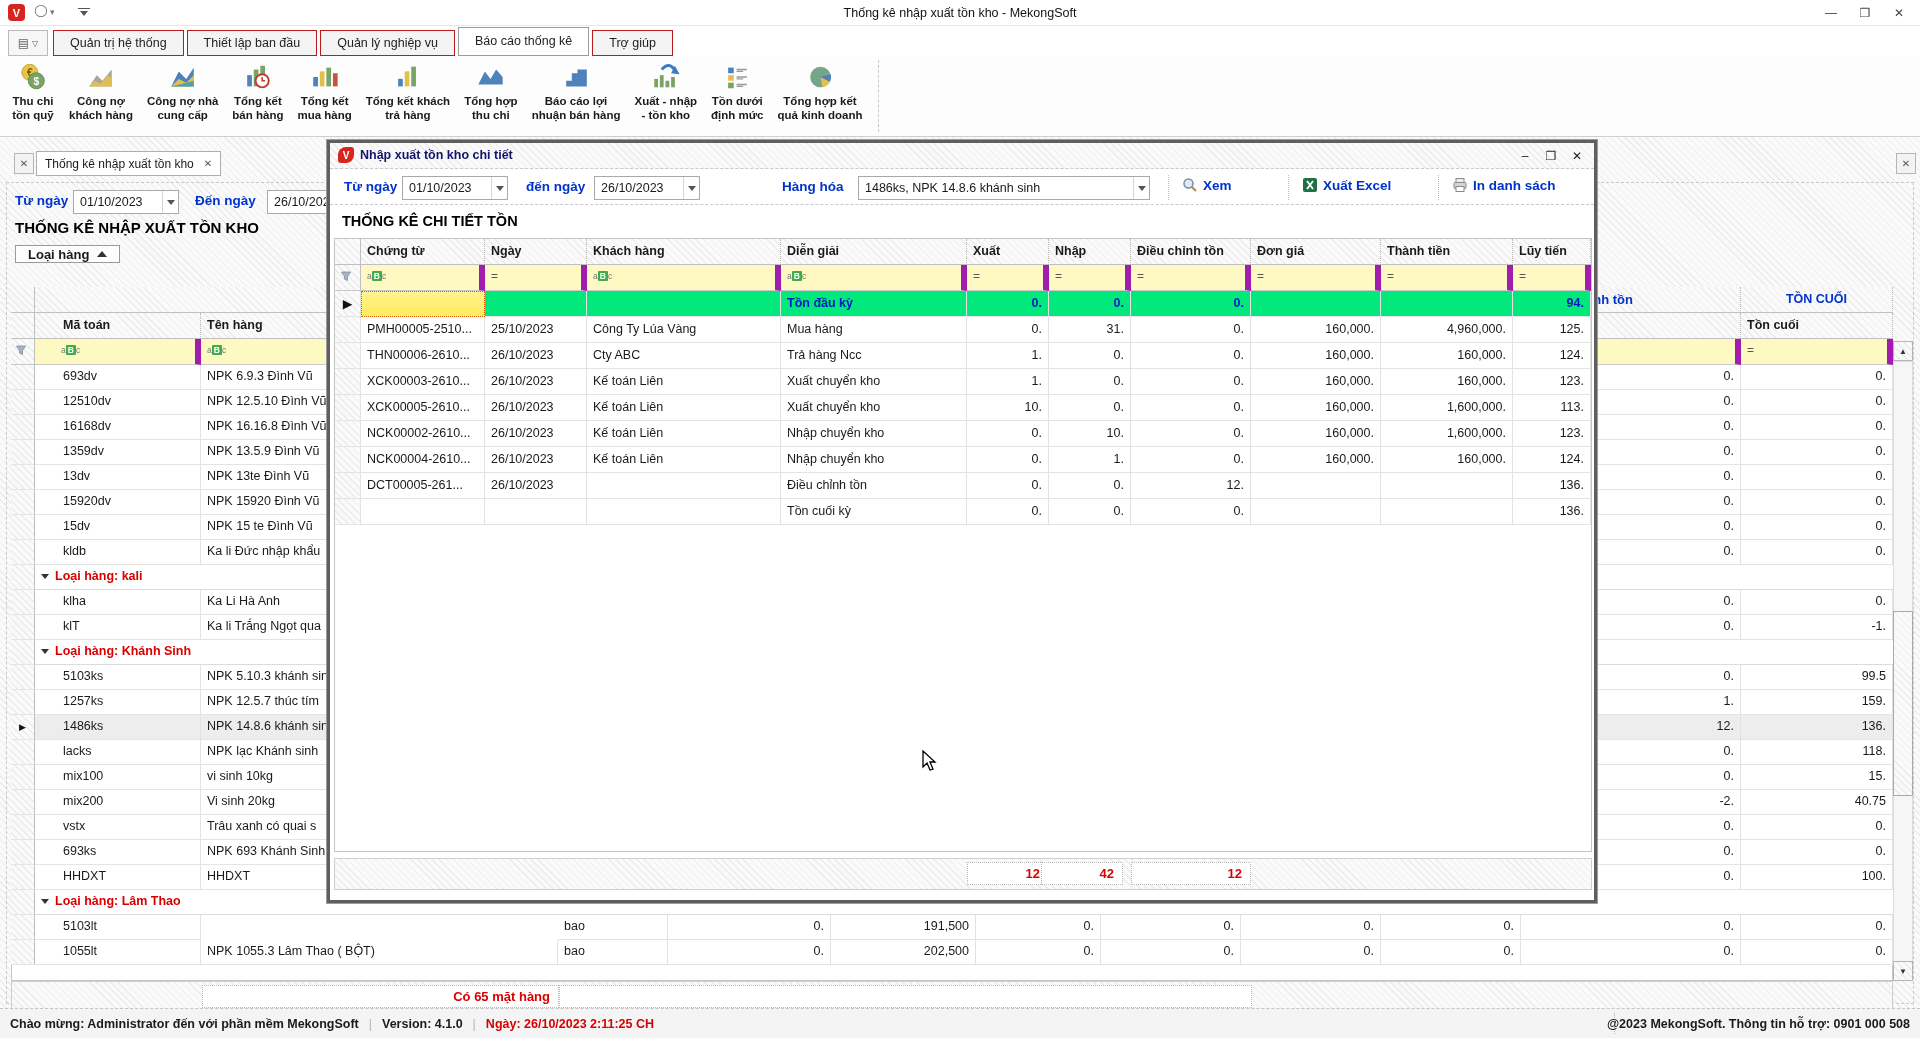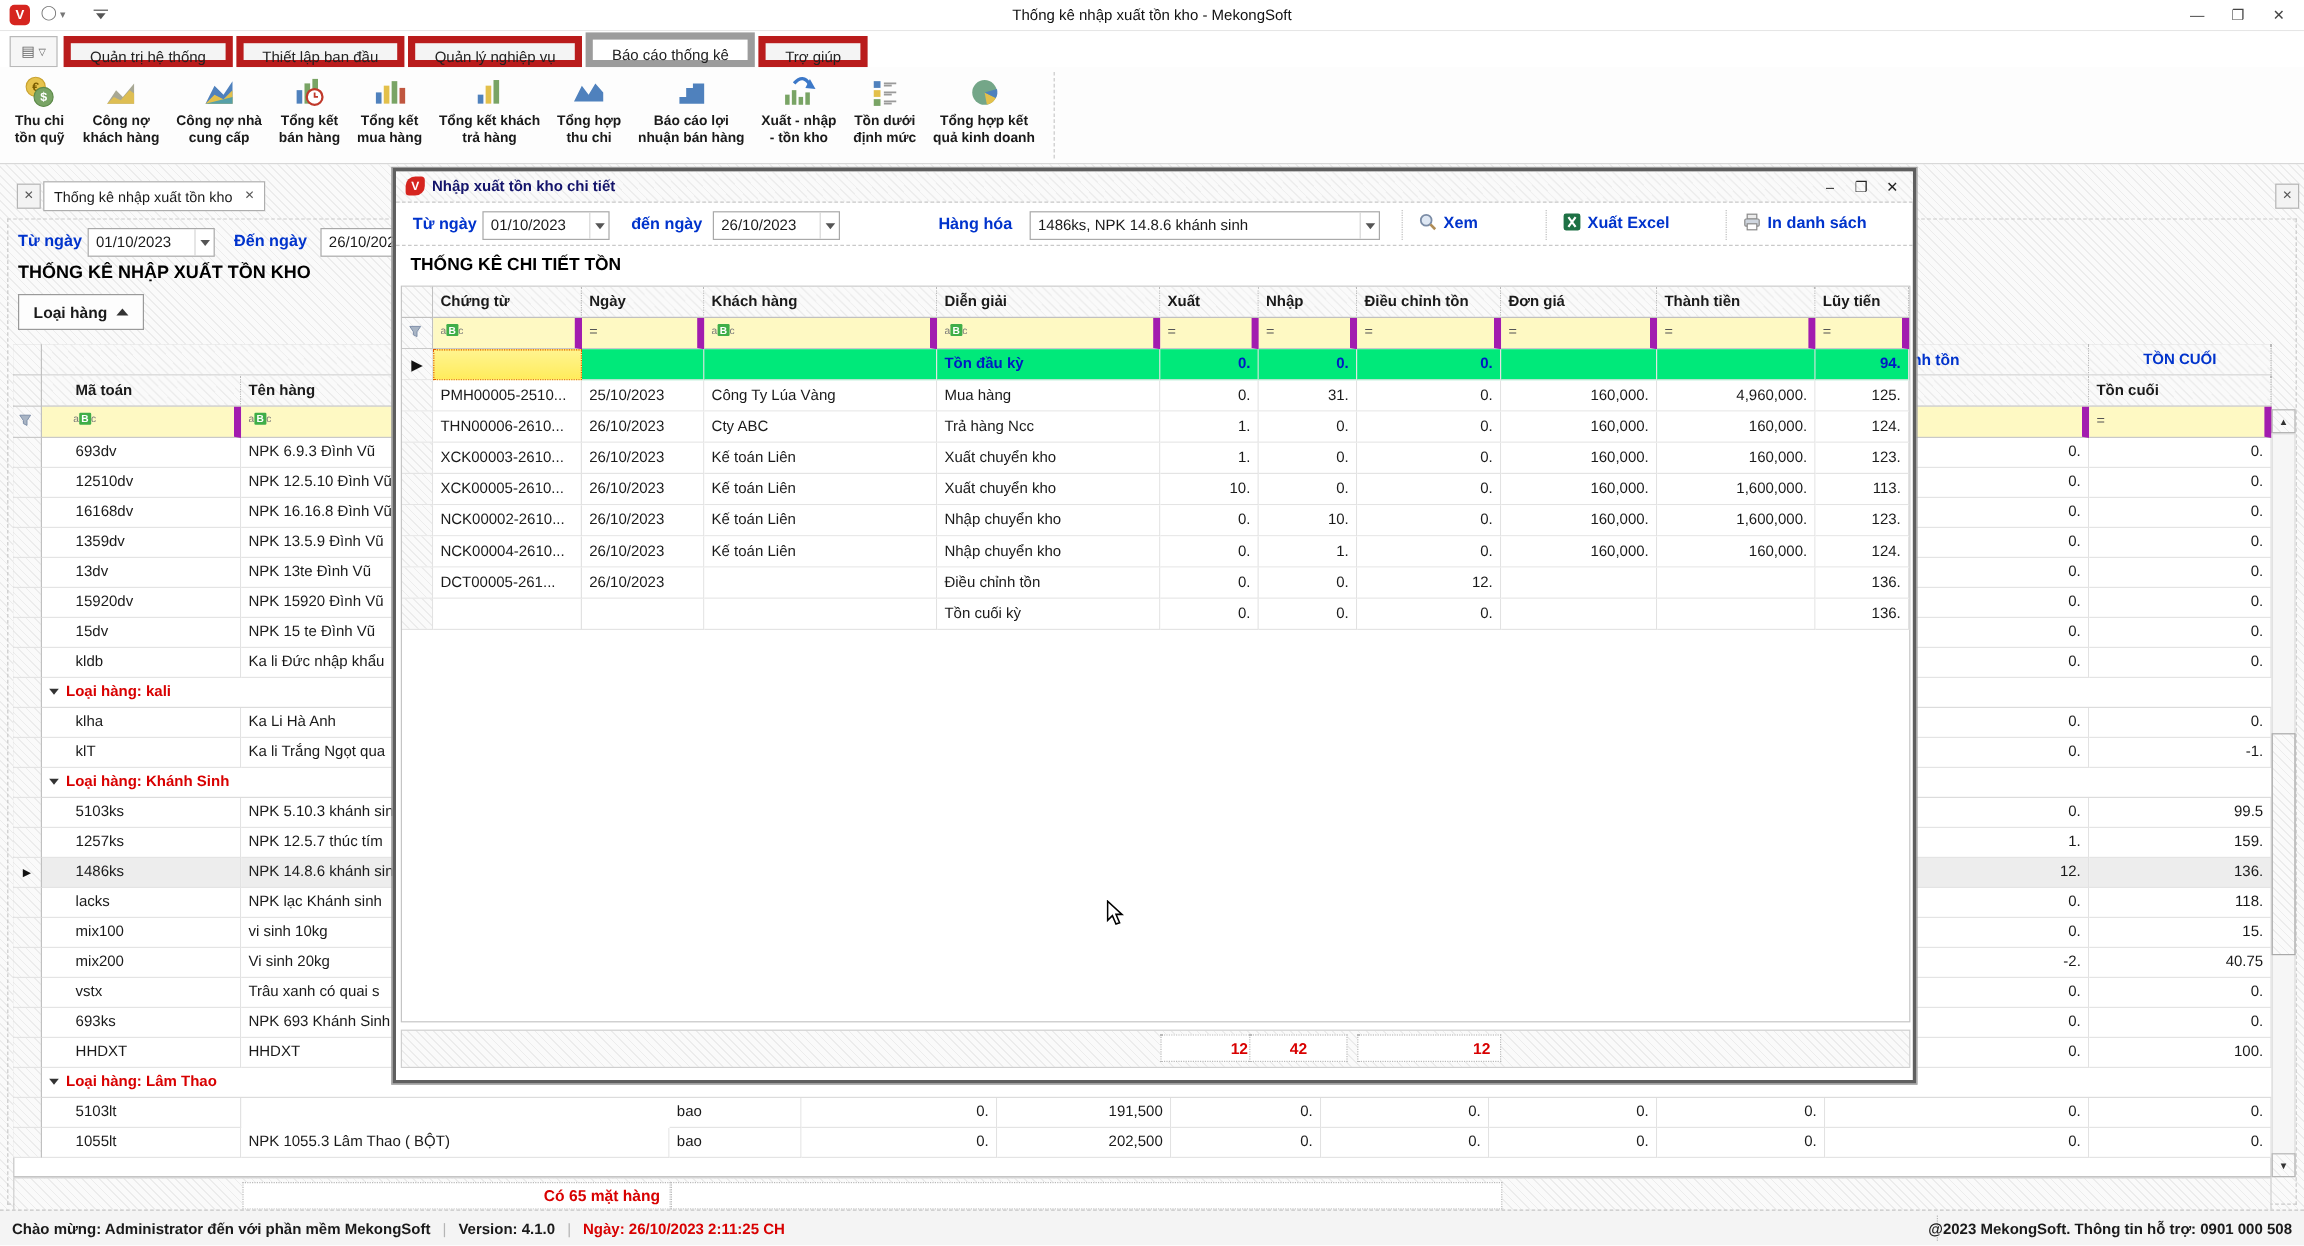--- a/index.html
+++ b/index.html
@@ -20,21 +20,21 @@
   #qa-circle{left:34px;} #qa-caret{left:50px;font-size:9px;top:7px;}
   #qa-pin{left:78px;width:12px;top:8px;border-top:1.5px solid #555;}
   #qa-pin:after{content:"";position:absolute;left:2px;top:2px;border:4px solid transparent;border-top:5px solid #555;}
   #win-title{position:absolute;left:0;right:0;top:0;height:26px;text-align:center;line-height:26px;font-size:12.5px;color:#111;}
   .winbtns{position:absolute;right:4px;top:0;height:26px;display:flex;}
   .winbtn{width:34px;height:26px;display:flex;align-items:center;justify-content:center;color:#444;font-size:12px;}
   
   #ribbon-tabs{position:absolute;top:26px;left:0;right:0;height:30px;display:flex;align-items:flex-end;padding-left:8px;background:#fff;}
   .appbtn{height:26px;width:40px;border:1px solid #b9b9b9;background:#f6f6f6;display:flex;align-items:center;justify-content:center;gap:3px;margin-right:5px;color:#666;}
   .appbtn .glyph{font-size:12px;} .appbtn .car{font-size:8px;}
-  .rtab{height:26px;line-height:24px;padding:0 16px;border:6px solid #b91c1c;background:#f4f4f4;margin-right:3px;font-size:12.5px;color:#222;}
+  .rtab{height:26px;line-height:24px;padding:0 16px;border:1px solid #b91c1c;background:#f4f4f4;margin-right:3px;font-size:12.5px;color:#222;}
   .rtab.active{background:#fff;border-color:#9c9c9c;height:29px;line-height:27px;}
   
   #toolbar{position:absolute;top:56px;left:0;right:0;height:81px;background:#fdfdfd;border-bottom:1px solid #cfcfcf;
            display:flex;align-items:flex-start;padding:4px 4px 0 4px;}
   .tool{display:flex;flex-direction:column;align-items:center;padding:2px 7px;min-width:58px;}
   .tool svg{width:31px;height:30px;}
   .tool .lbl{font-size:11.5px;font-weight:bold;text-align:center;line-height:1.2;margin-top:3px;color:#1a1a1a;white-space:pre-line;}
   .tool-sep{border-left:1px dashed #c9c9c9;height:72px;margin-left:8px;}
   
   #workspace{position:absolute;top:137px;left:0;right:0;bottom:30px;background:var(--hatch);}
@@ -45,21 +45,21 @@
            display:flex;align-items:center;padding:0 8px;gap:10px;font-size:12px;}
   #doc-tab .x{color:#555;font-size:10px;font-weight:bold;}
   
   #main-panel{position:absolute;left:6px;top:45px;width:1908px;height:822px;border:1px dashed #c9c9c9;background:transparent;}
   .flabel{color:var(--blue);font-weight:bold;font-size:13.5px;}
   .combo{background:#fff;border:1px solid #a9a9a9;height:24px;display:flex;align-items:center;position:absolute;}
   .combo .val{padding:0 6px;flex:1;white-space:nowrap;overflow:hidden;font-size:12.5px;}
   .combo .arr{width:16px;height:100%;display:flex;align-items:center;justify-content:center;border-left:1px solid #d6d6d6;}
   .arr:after{content:"";border:4px solid transparent;border-top:5px solid #555;margin-top:4px;}
   #mp-sect{position:absolute;left:8px;top:36px;font-size:15px;font-weight:bold;color:#000;}
-  #group-chip{position:absolute;left:8px;top:62px;height:30px;border:1px solid #9a9a9a;background:#fdfdfd;
+  #group-chip{position:absolute;left:8px;top:62px;height:18px;border:1px solid #9a9a9a;background:#fdfdfd;
               display:flex;align-items:center;padding:0 12px;font-weight:bold;font-size:13px;gap:8px;}
   .upcar{width:0;height:0;border:5px solid transparent;border-bottom:6px solid #333;margin-top:-5px;}
   
   #main-grid{position:absolute;left:4px;top:104px;width:1902px;height:712px;}
   .gridbg{position:absolute;left:0;top:0;width:1882px;height:694px;background:#fff;border:1px solid #c5c5c5;}
   .hrow{position:absolute;left:0;width:1882px;height:26px;}
   .hcell{position:absolute;top:0;bottom:0;background:var(--hatch);border-right:1px dotted #b9b9b9;border-bottom:1px solid #c0c0c0;
          padding:5px 6px;font-weight:bold;font-size:12.5px;white-space:nowrap;overflow:hidden;}
   .fcell{position:absolute;top:0;bottom:0;background:#fef9c3;border-right:6px solid #a21caf;border-bottom:1px solid #c9c9c9;
          padding:4px 6px;font-size:11px;color:#888;}
@@ -849,21 +849,21 @@
           <div class="xcell num" style="left:796px;width:120px;">0.</div>
           <div class="xcell num" style="left:916px;width:130px;"></div>
           <div class="xcell num" style="left:1046px;width:132px;"></div>
           <div class="xcell num" style="left:1178px;width:78px;">136.</div>
         </div>
       </div>
   </div>
 
   <div id="modal-footer">
     <div class="foot-cell" style="left:632px;width:82px;">12</div>
-    <div class="foot-cell" style="left:706px;width:82px;text-align:center;">42</div>
+    <div class="foot-cell" style="left:706px;width:82px;">42</div>
     <div class="foot-cell" style="left:796px;width:120px;">12</div>
   </div>
 </div>
 
 <div id="statusbar">
   <span>Chào mừng: Administrator đến với phần mềm MekongSoft</span>
   <span class="sep">|</span>
   <span>Version: 4.1.0</span>
   <span class="sep">|</span>
   <span id="sb-date">Ngày: 26/10/2023 2:11:25 CH</span>

